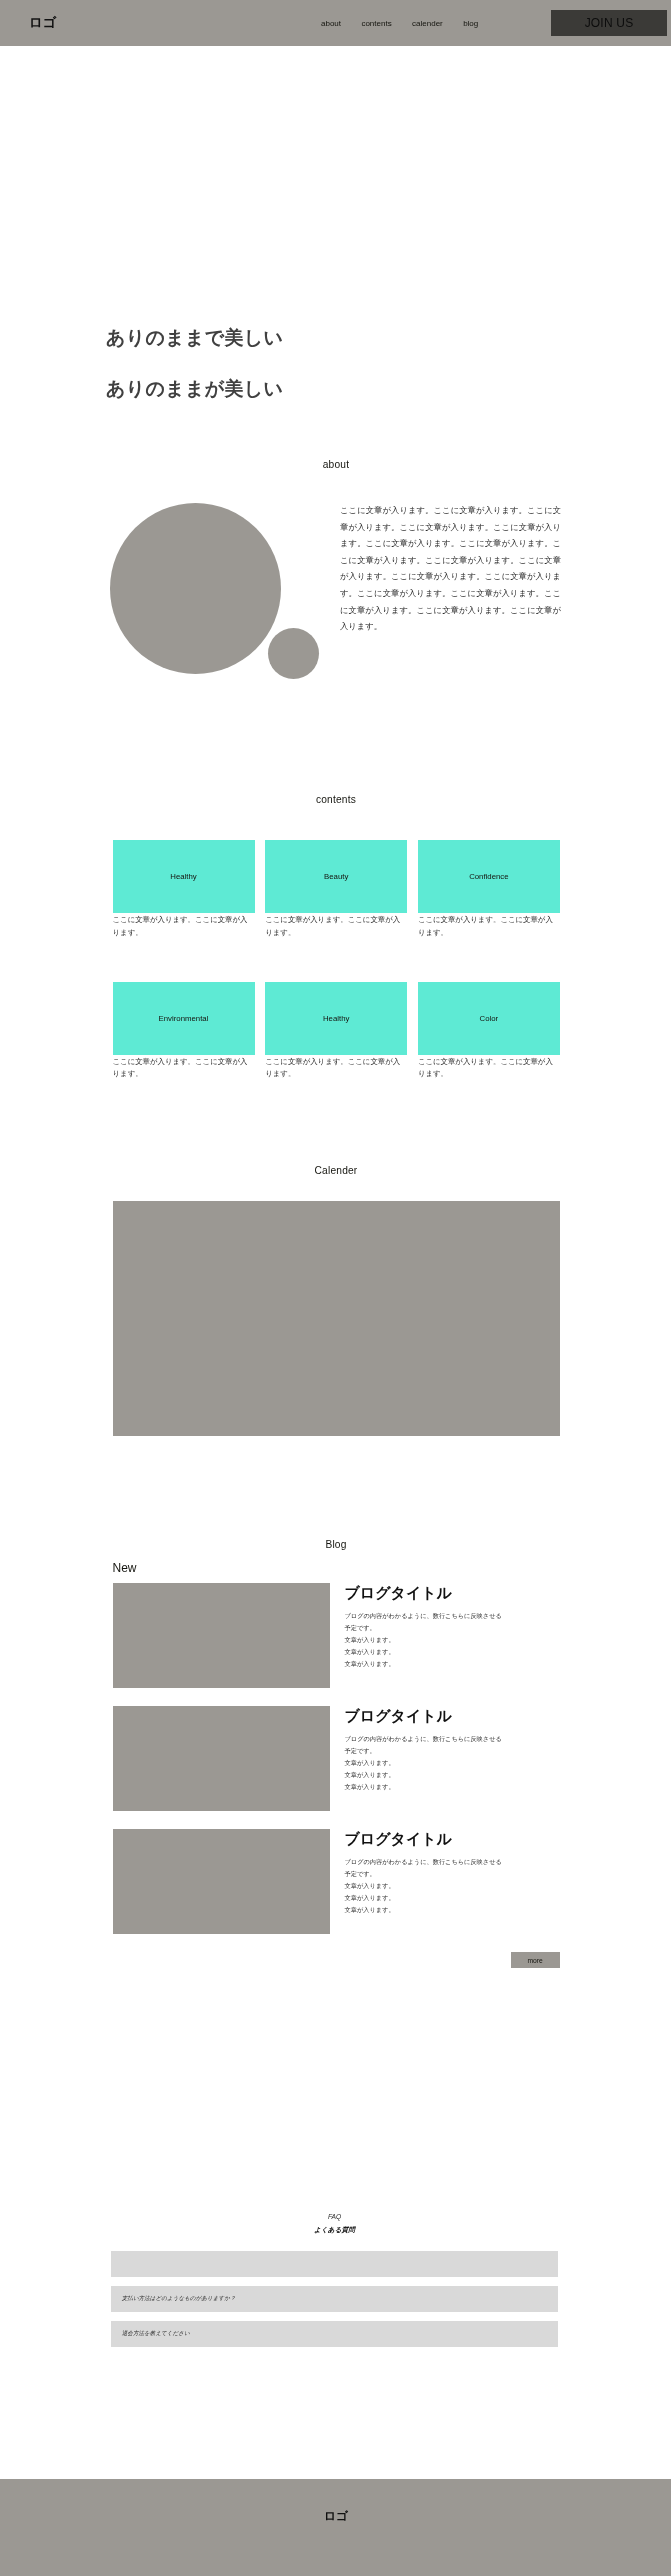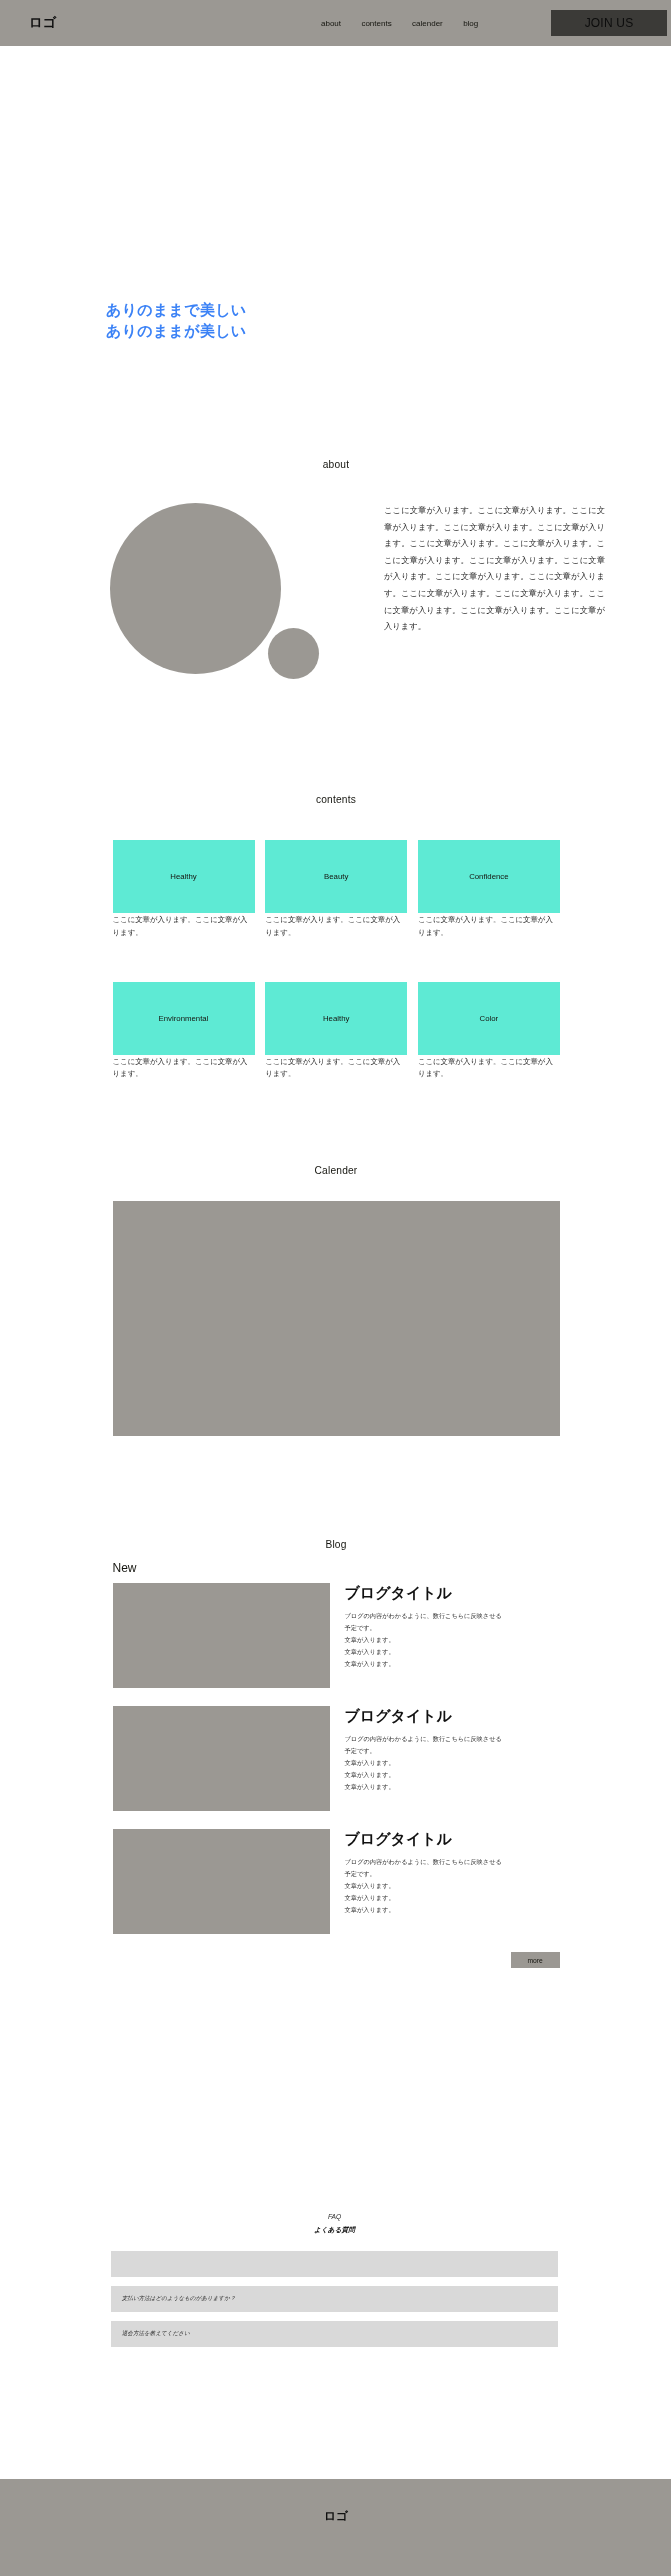--- a/index.html
+++ b/index.html
@@ -43,23 +43,24 @@
 
   
   .hero {
     position: absolute; top: 46px; left: 0;
     width: 672px; height: 263px; background: #ffffff;
   }
   .hero-copy {
     position: absolute; left: 106px; top: 254px;
   }
   .hero-line {
-    font-size: 15px; font-weight: 700; line-height: 1.42;
-    color: #3b82f6; letter-spacing: 0.3px;
-    font-family: "DejaVu Sans", sans-serif;
+    font-size: 19px; font-weight: 700; line-height: 1.42;
+    color: #404040; letter-spacing: 0.3px;
+    font-family: "DejaVu Sans", sans-serif;
+    margin-top: 24px;
   }
 
   
   .section-heading {
     text-align: center; font-size: 10.2px; font-weight: 400;
     color: #15150f; letter-spacing: 0.2px;
   }
 
   
   .about {
@@ -81,21 +82,20 @@
     position: absolute; left: 158px; top: 125px;
     width: 51px; height: 51px; border-radius: 50%;
     background: #9b9893;
   }
   .about-text {
     position: absolute; left: 340px; top: 0;
     width: 221px;
     font-size: 8.3px; line-height: 2.0; color: #262626;
     text-align: justify;
     font-family: Liberation Mono, monospace;
-    margin-left: 44px;
   }
 
   
   .contents {
     position: absolute; top: 794px; left: 0; width: 672px;
   }
   .contents .section-heading { margin-bottom: 35px; }
   .card-grid {
     width: 447px; margin: 0 auto;
     display: grid; grid-template-columns: repeat(3, 142px);

